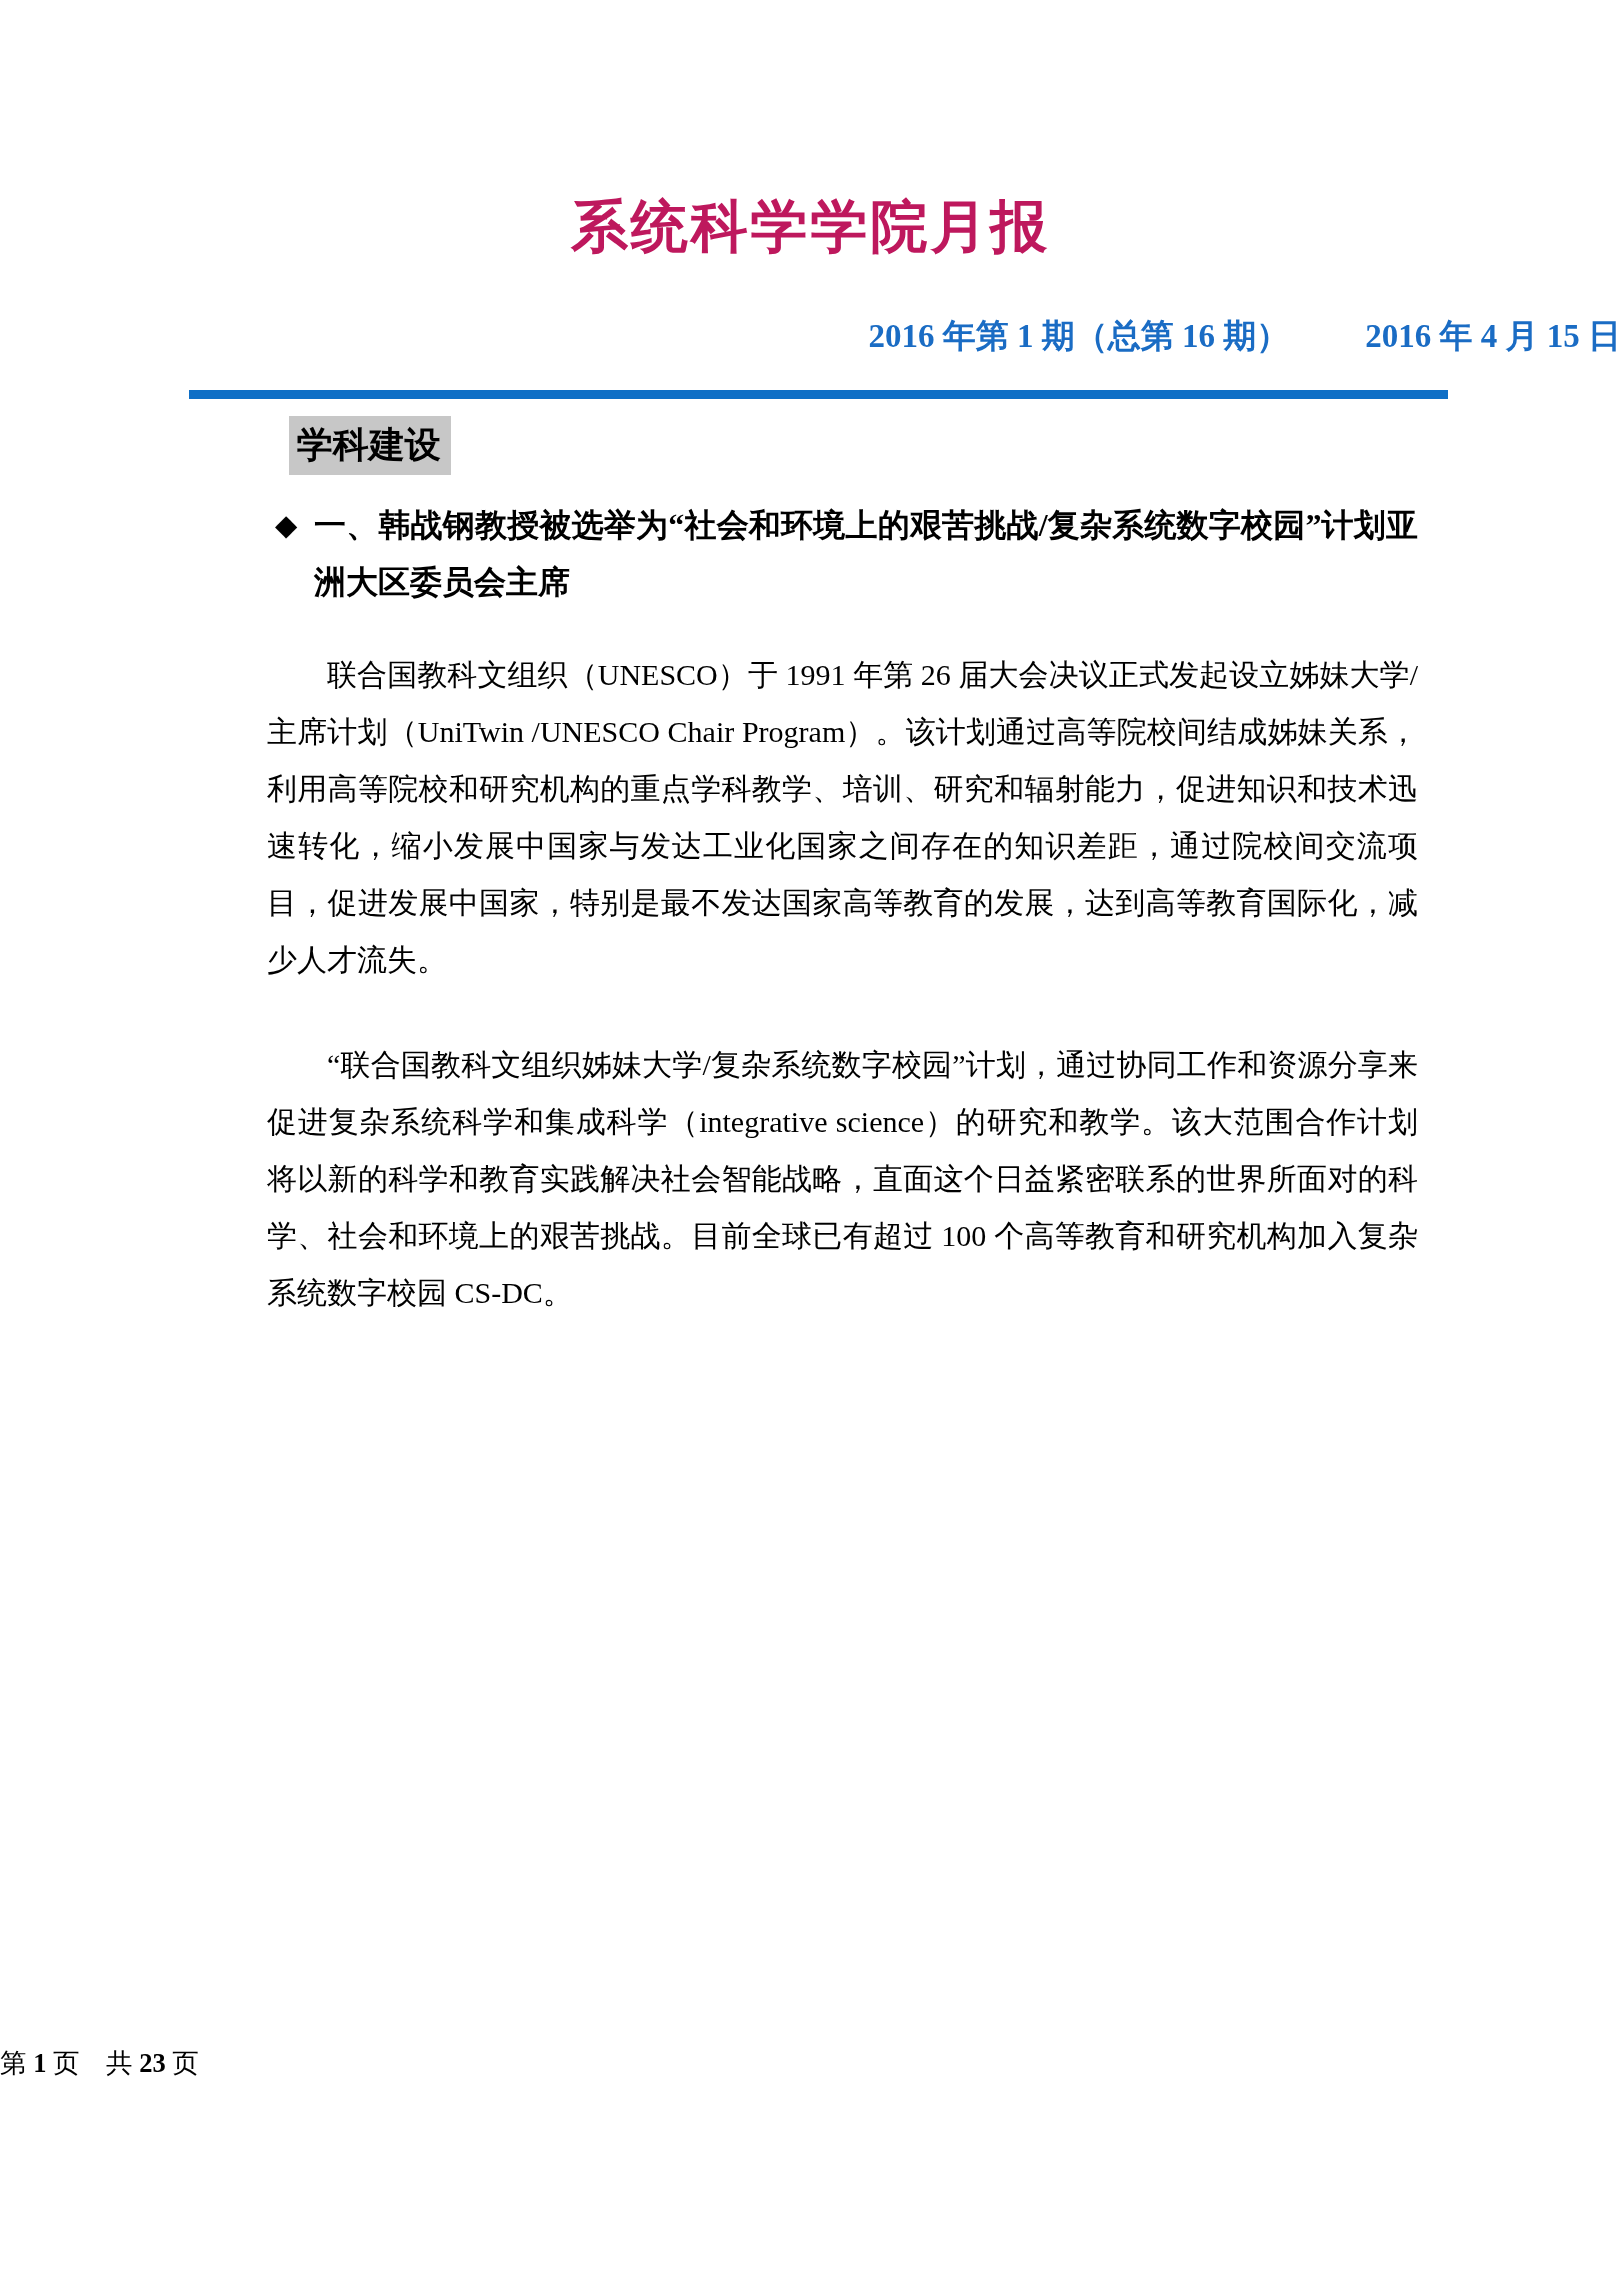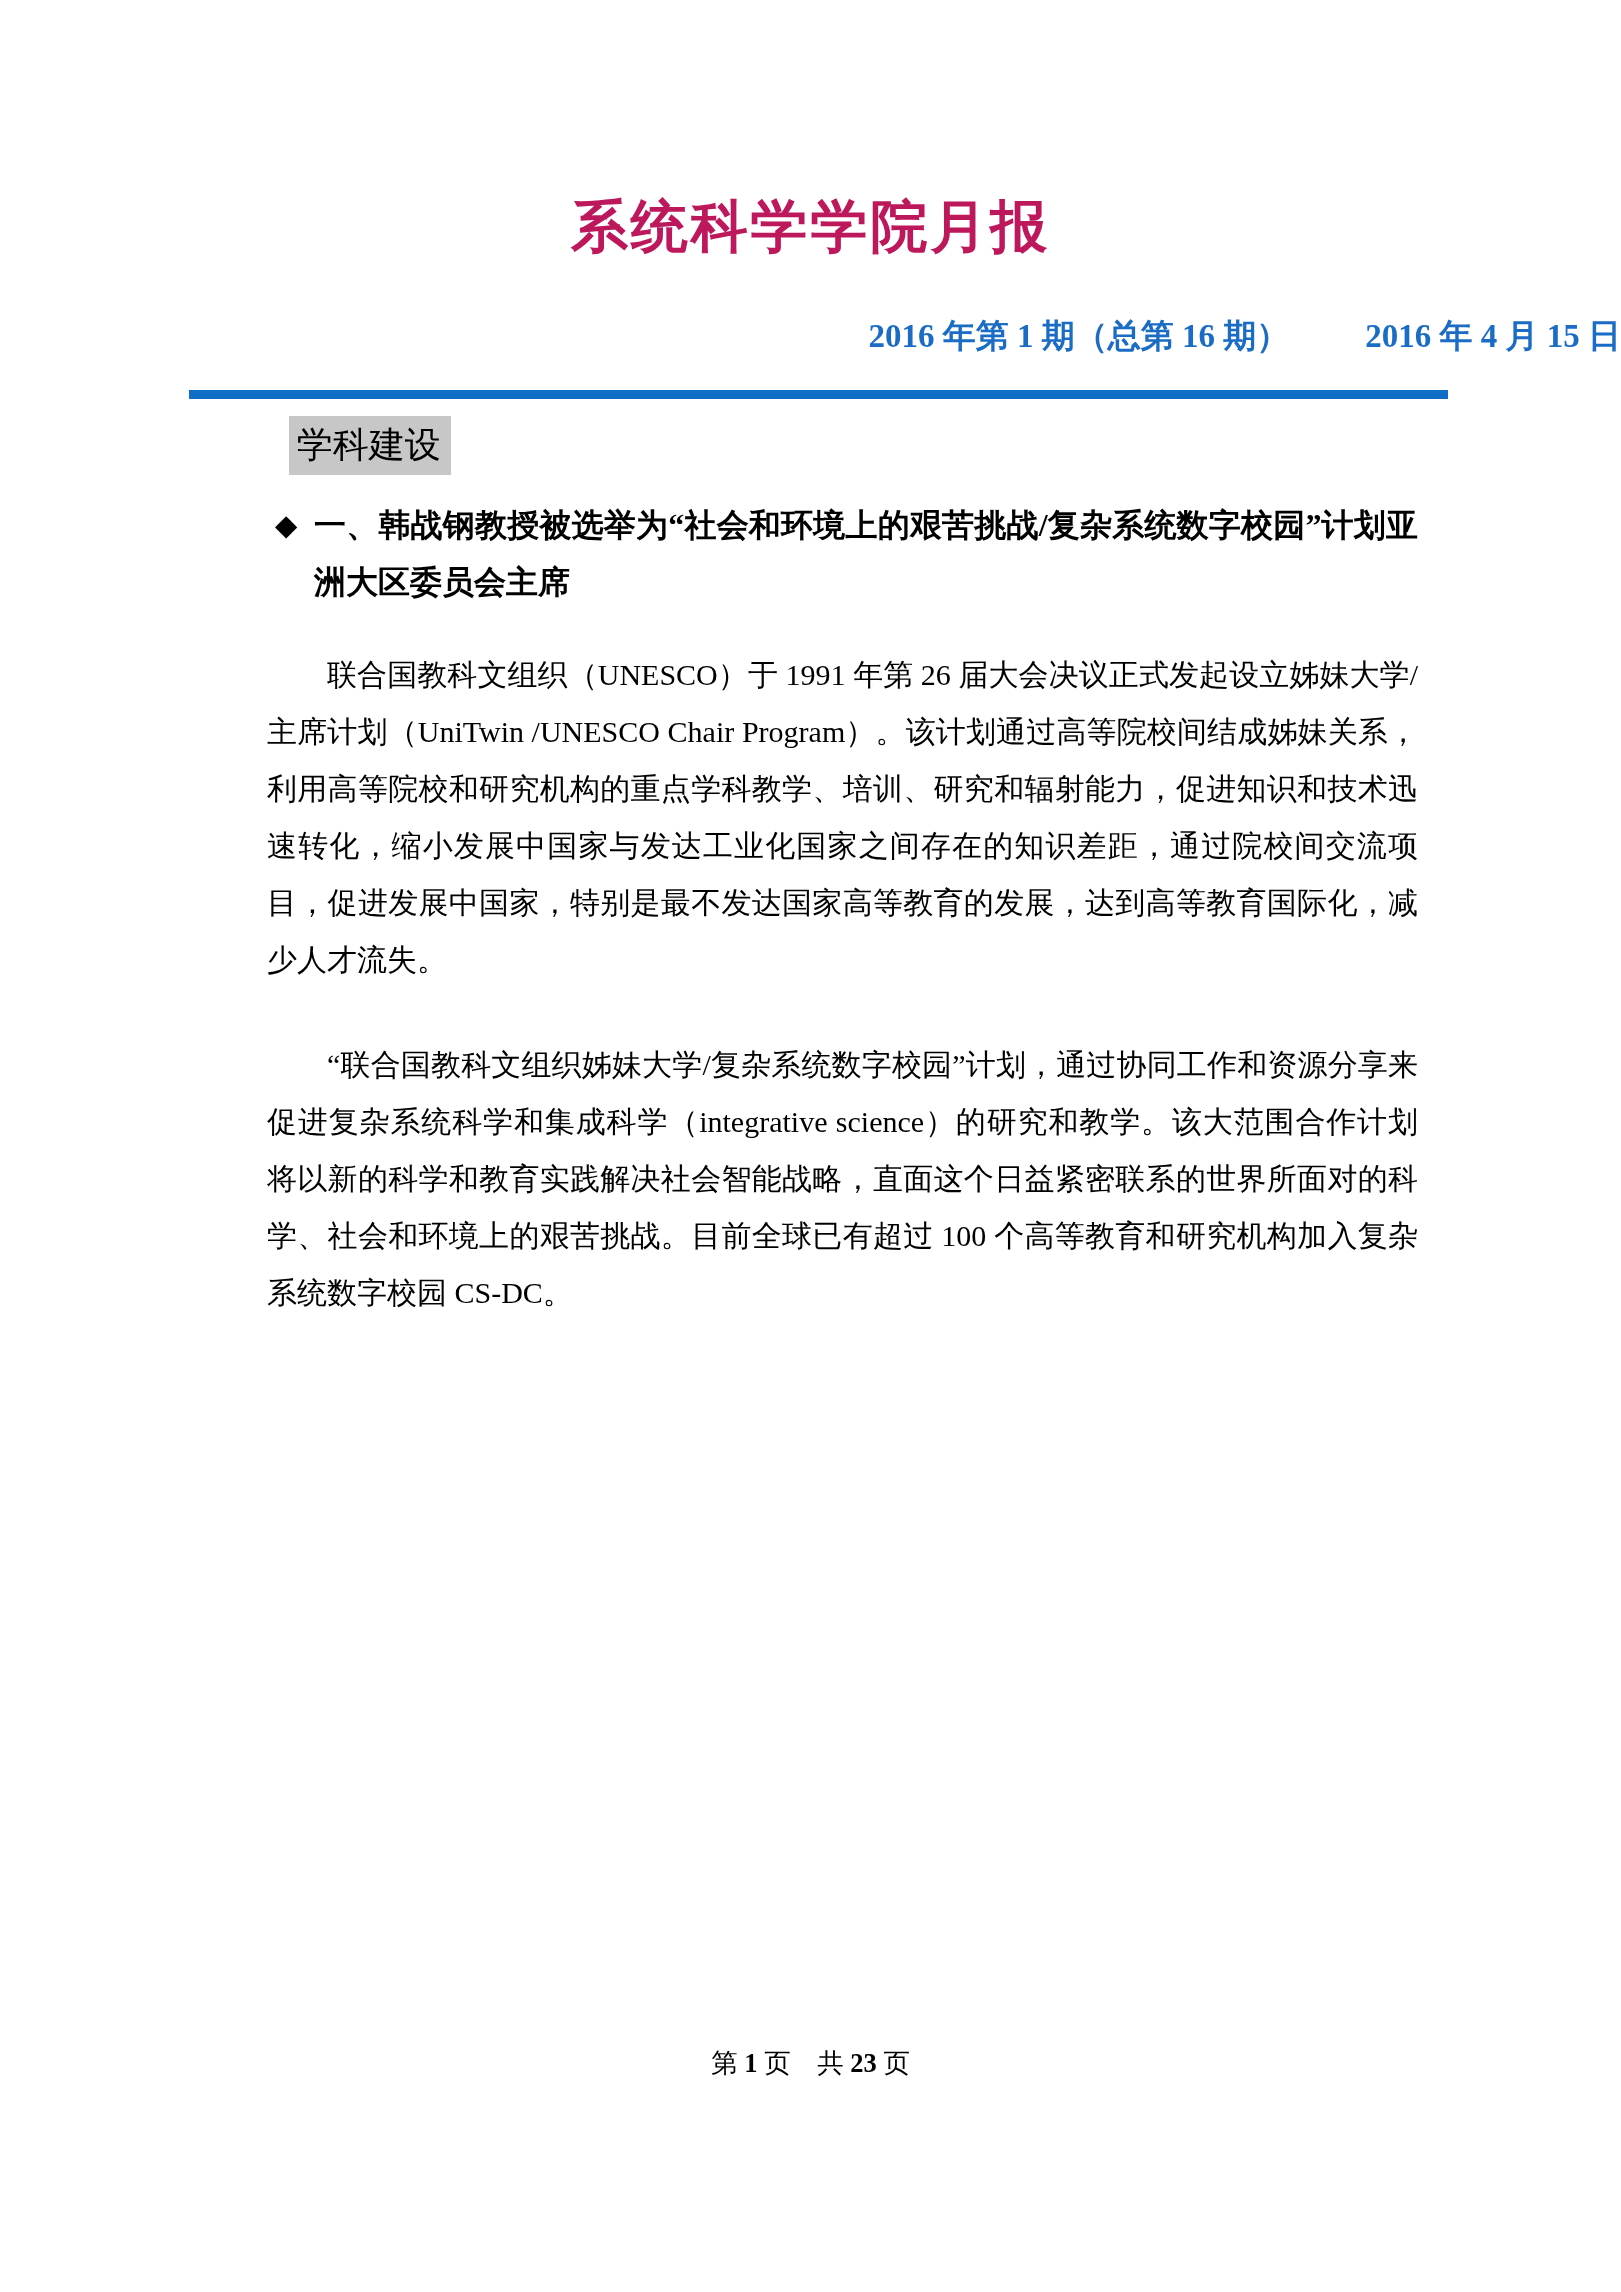--- a/index.html
+++ b/index.html
@@ -28,21 +28,21 @@
   .issue-gap{display:inline-block;width:76px;}
   .rule{
     position:absolute;top:390px;left:189px;
     width:1259px;height:8.8px;
     background:#0F6FC6;
   }
   .section-heading{
     position:absolute;top:416px;left:289px;
     display:inline-block;
     background:#C7C7C7;
-    font-size:36px;font-weight:normal;
+    font-size:36px;font-weight:bold;
     line-height:43px;
     padding:7.8px 9.8px 7.8px 7.8px;
   }
   .article-head{
     position:absolute;top:497px;left:275px;width:1143px;
     display:flex;align-items:flex-start;
   }
   .diamond{
     flex:0 0 auto;
     font-size:29px;line-height:57px;
@@ -59,21 +59,20 @@
     font-size:30px;line-height:57px;
     text-align:justify;
     text-justify:inter-ideograph;
   }
   .body-text p{
     margin:0 0 48px 0;
     text-indent:2em;
   }
   .page-footer{
     position:absolute;top:2045px;left:0;width:100%;
-    text-align:center;
     font-size:26.5px;
     color:#000;
   }
   .page-footer b{font-weight:bold;}
 </style>
 </head>
 <body>
 
 <div class="page">
 

